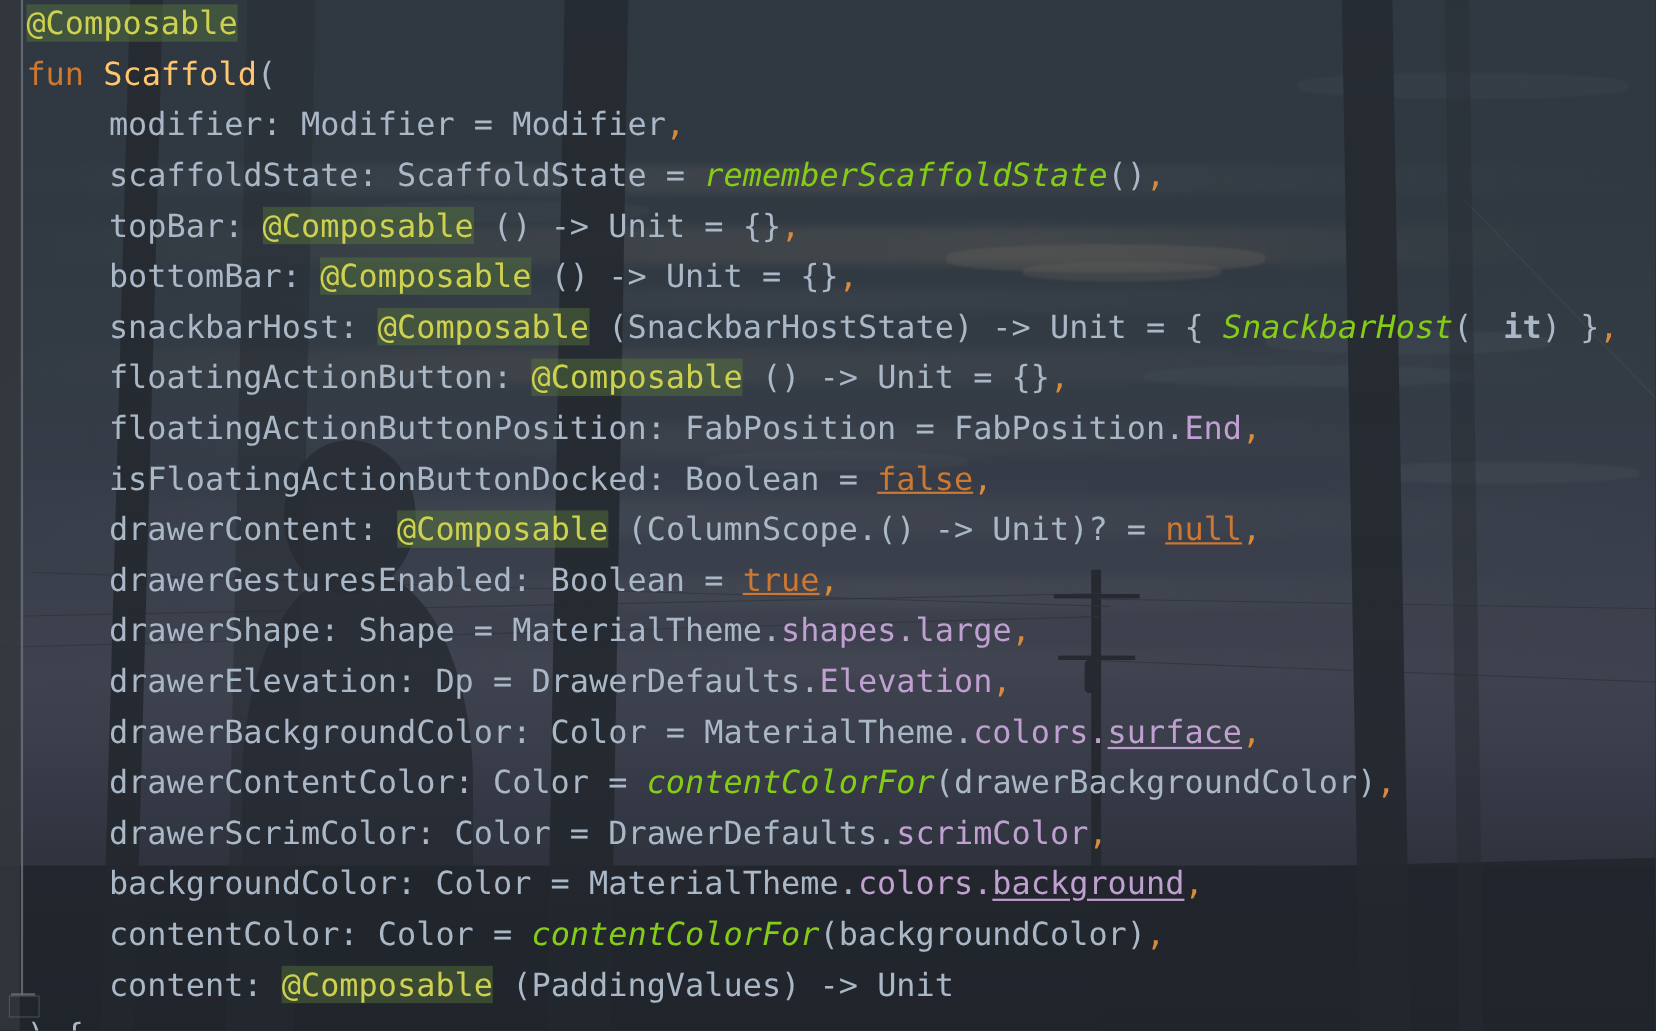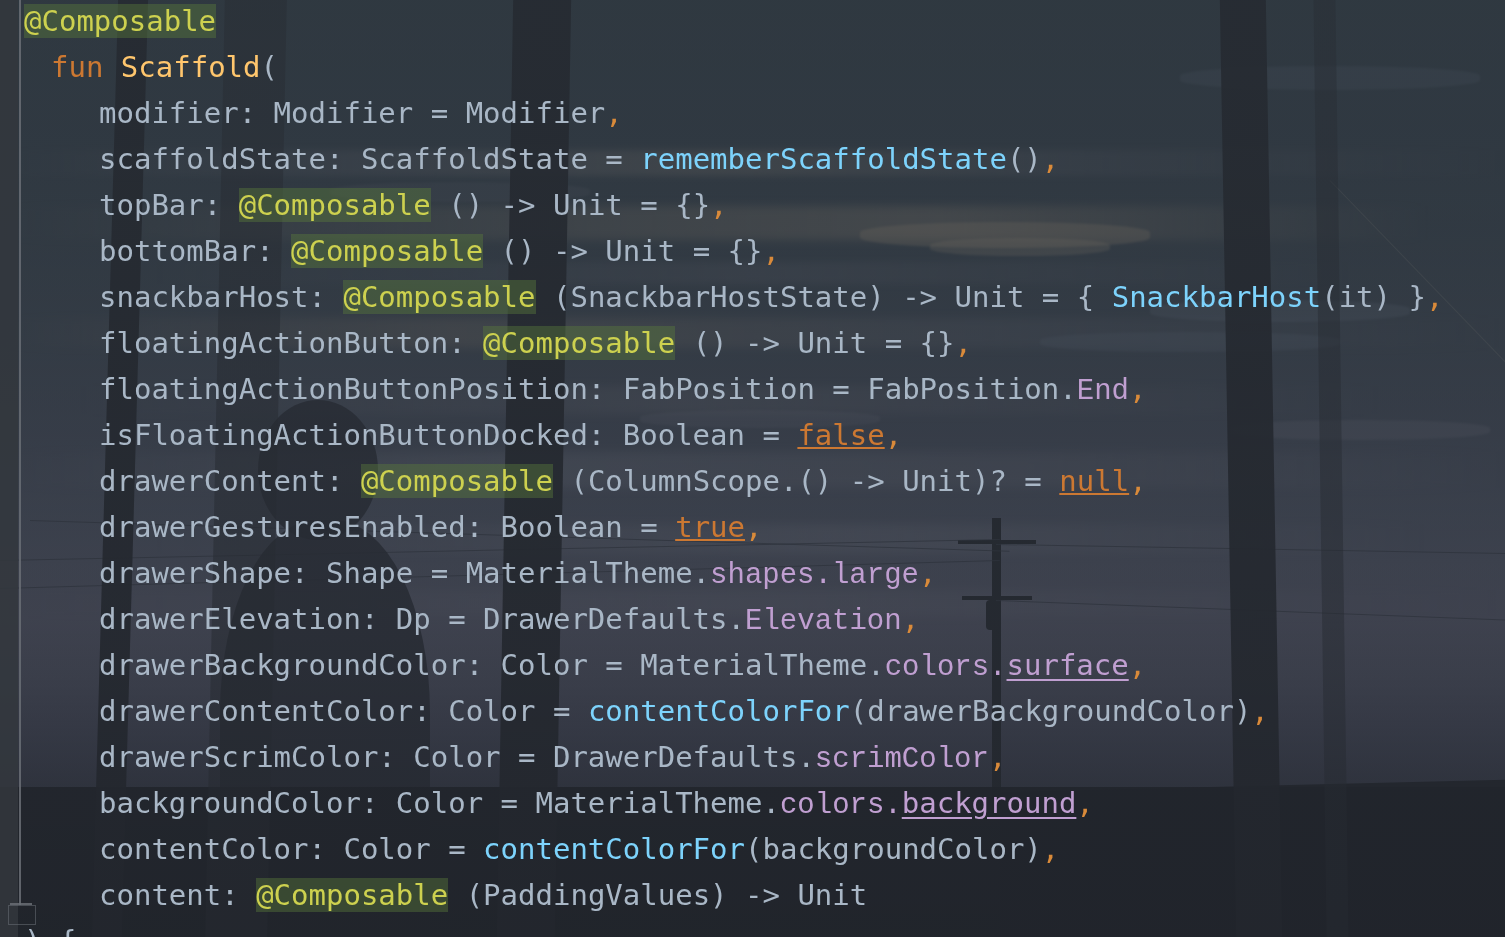--- a/index.html
+++ b/index.html
@@ -74,30 +74,30 @@
     position:absolute;left:0;top:0;right:0;bottom:0;
     font-size:29px;
     line-height:46px;
     white-space:pre;
     letter-spacing:0px;
   }
   .line{position:absolute;left:24px;height:46px;}
   .ind1{padding-left:75px;}
   .tok{}          
   .t-plain    {color:#a9b7c6;}
-  .t-kw       {color:#cc7832;margin-left:27px;}          
+  .t-kw       {color:#cc7832;}          
   .t-fn       {color:#ffc66d;}          
   .t-anno     {color:#cdd14f;}          
   .t-anno-bg  {background:rgba(90,125,60,.42);}
-  .t-prop     {color:#c09fd1;font-family:Liberation Mono, monospace;}          
+  .t-prop     {color:#c09fd1;}          
   .t-prop-u   {color:#c09fd1;text-decoration:underline;text-underline-offset:4px;}
   .t-val      {color:#cc7832;text-decoration:underline;}          
   .t-comma    {color:#d98a3a;}
-  .t-italic   {color:#7dd3fc;}
-  .t-bold     {color:#a9b7c6;font-weight:normal;}
+  .t-italic   {color:#84cc16;font-style:italic;}
+  .t-bold     {color:#a9b7c6;font-weight:bold;margin-left:28px;}
 </style>
 </head>
 <body>
 
 <div id="root">
 
   <div class="bg">
     <div class="sky"></div>
 
     <div class="hazeband" style="top:150px;height:26px;background:linear-gradient(90deg,rgba(120,120,135,0) 0%,rgba(150,148,158,.22) 25%,rgba(175,165,150,.30) 48%,rgba(140,140,152,.16) 72%,rgba(110,115,128,0) 100%);filter:blur(3px);"></div>

